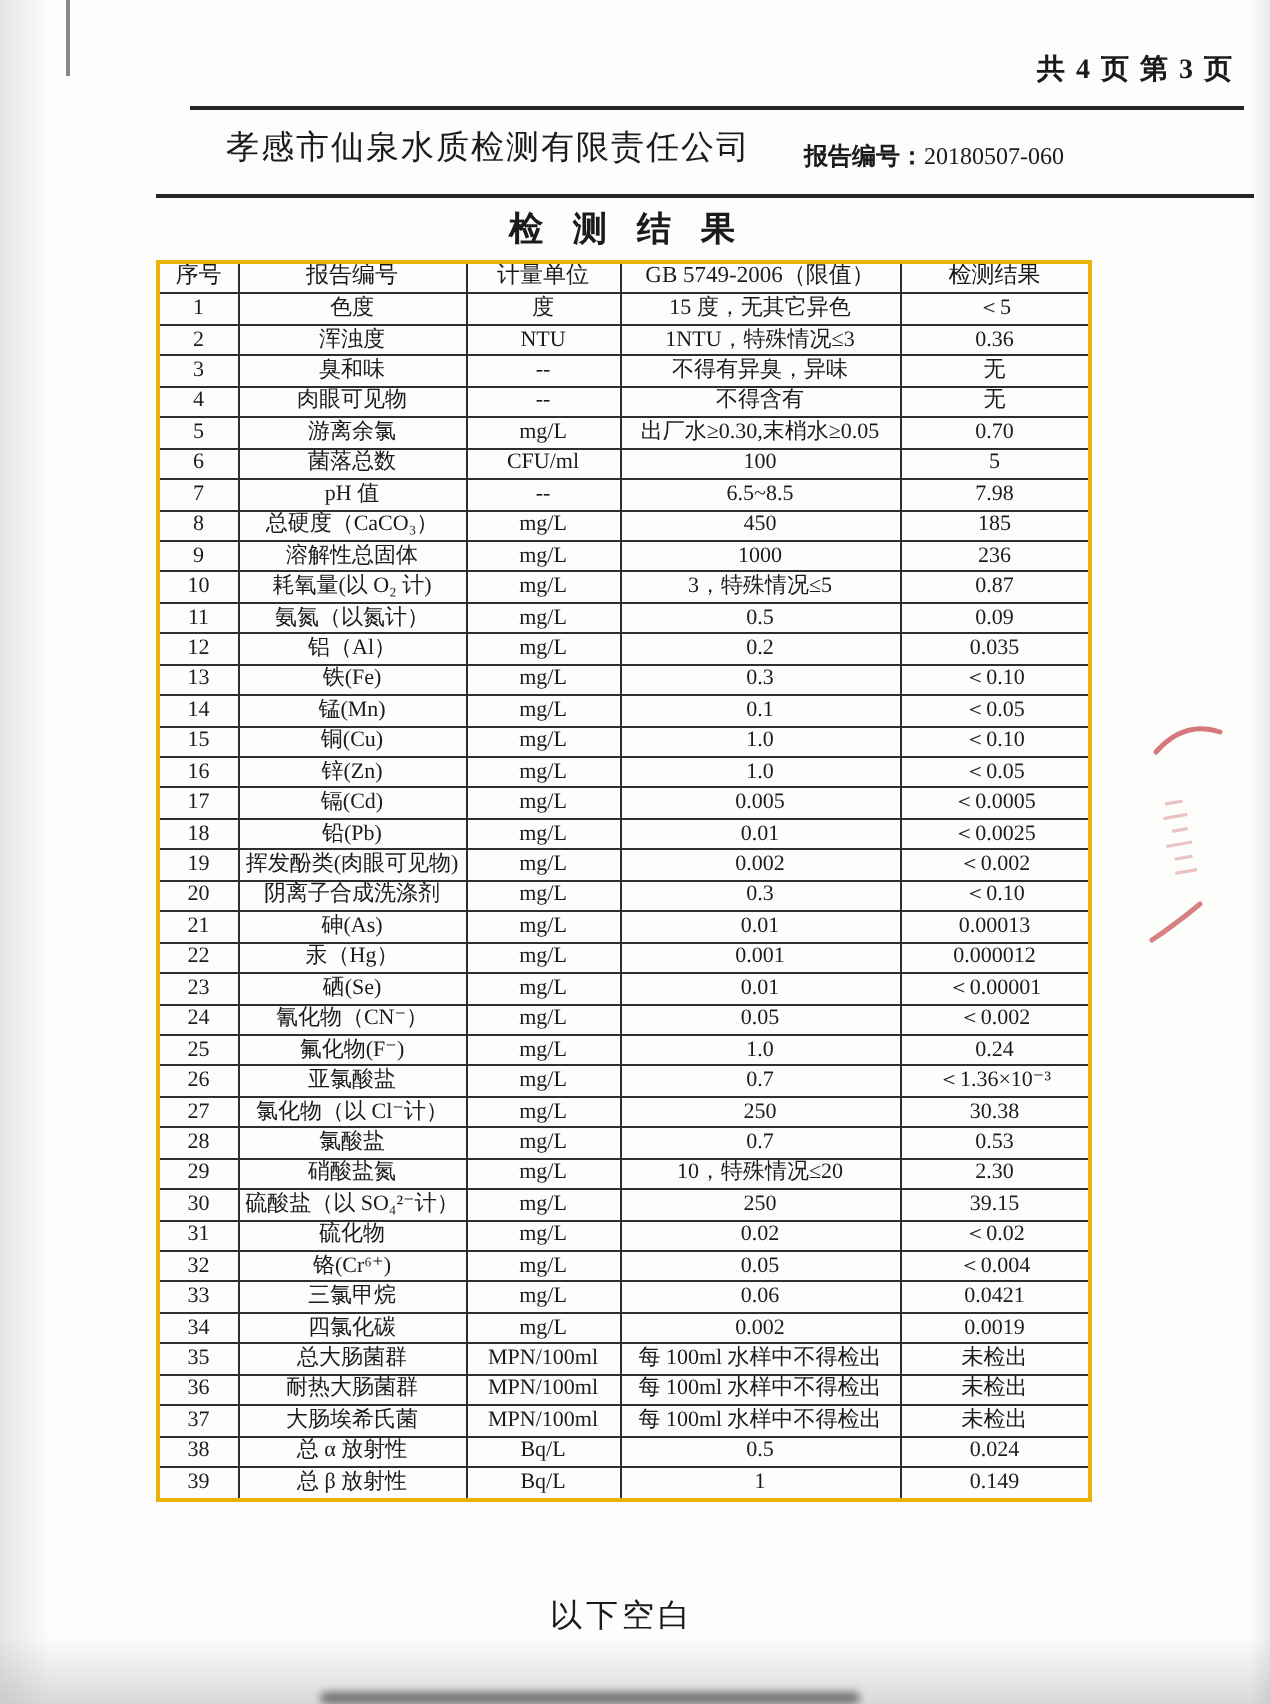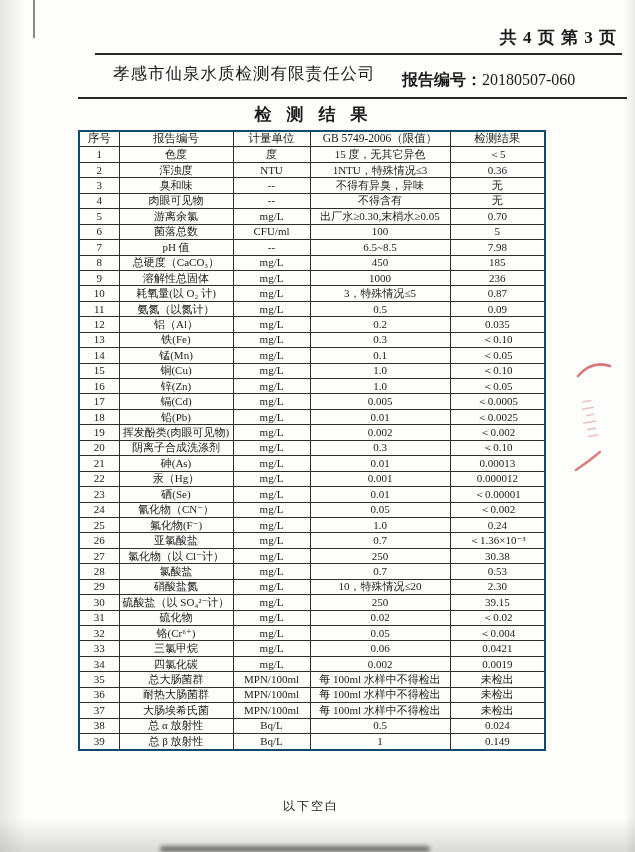--- a/index.html
+++ b/index.html
@@ -14,48 +14,48 @@
     background:linear-gradient(to right,rgba(120,120,118,0.18),rgba(0,0,0,0) 85%);}
   .edge-right{position:absolute;right:0;top:0;width:10px;height:100%;
     background:linear-gradient(to left,rgba(120,120,118,0.15),rgba(0,0,0,0));}
   .edge-bottom{position:absolute;left:0;bottom:0;width:100%;height:34px;
     background:linear-gradient(to top,rgba(150,150,148,0.35),rgba(0,0,0,0));}
   .corner-line{position:absolute;left:33px;top:0;width:2px;height:38px;
     background:rgba(40,40,40,0.55);}
   .bottom-smudge{position:absolute;left:160px;bottom:0px;width:270px;height:6px;
     background:#4b4b4b;opacity:0.75;filter:blur(2px);border-radius:3px;}
 
-  .pagination{position:absolute;top:26px;right:18px;font-size:17px;font-weight:bold;letter-spacing:1px;}
+  .pagination{position:absolute;top:26px;right:18px;font-size:14px;font-weight:bold;letter-spacing:1px;}
   .rule-1{position:absolute;left:95px;top:53px;width:527px;height:2px;background:#262626;}
   .company{position:absolute;left:113px;top:63px;font-size:16.5px;font-weight:normal;
     font-family:"Liberation Sans","DejaVu Sans",sans-serif;letter-spacing:1px;}
-  .report-no{position:absolute;left:402px;top:70px;font-size:16px;}
+  .report-no{position:absolute;left:402px;top:70px;font-size:12px;}
   .report-no .lbl{font-weight:bold;font-family:"Liberation Sans","DejaVu Sans",sans-serif;}
   .rule-2{position:absolute;left:78px;top:97px;width:549px;height:2px;background:#262626;}
   .doc-title{position:absolute;left:78px;top:103px;width:466px;text-align:center;
     font-size:17px;font-weight:bold;letter-spacing:15px;text-indent:15px;
     font-family:"Liberation Sans","DejaVu Sans",sans-serif;}
 
   table.results{
     position:absolute;left:78px;top:130px;width:466px;
     border-collapse:collapse;table-layout:fixed;
-    border:2px solid #0c4a6e;
+    border:2px solid #eab308;
   }
   table.results th, table.results td{
     border:1px solid #2e2e2e;
     font-size:11px;line-height:1;
     height:14.45px;padding:0 1px;
     text-align:center;vertical-align:middle;
     white-space:nowrap;overflow:hidden;
     font-weight:normal;
   }
   table.results th{font-size:11.5px;}
   td.tight{font-size:9px;margin-top:30px;}
   .below-blank{position:absolute;left:78px;top:798px;width:466px;text-align:center;
-    font-size:12px;letter-spacing:2px;}
+    font-size:16px;letter-spacing:2px;}
 
   .stamp{position:absolute;left:570px;top:352px;width:55px;height:135px;pointer-events:none;}
 </style>
 </head>
 <body>
 
 <div class="page">
 
   <div class="edge-left"></div>
   <div class="edge-right"></div>

